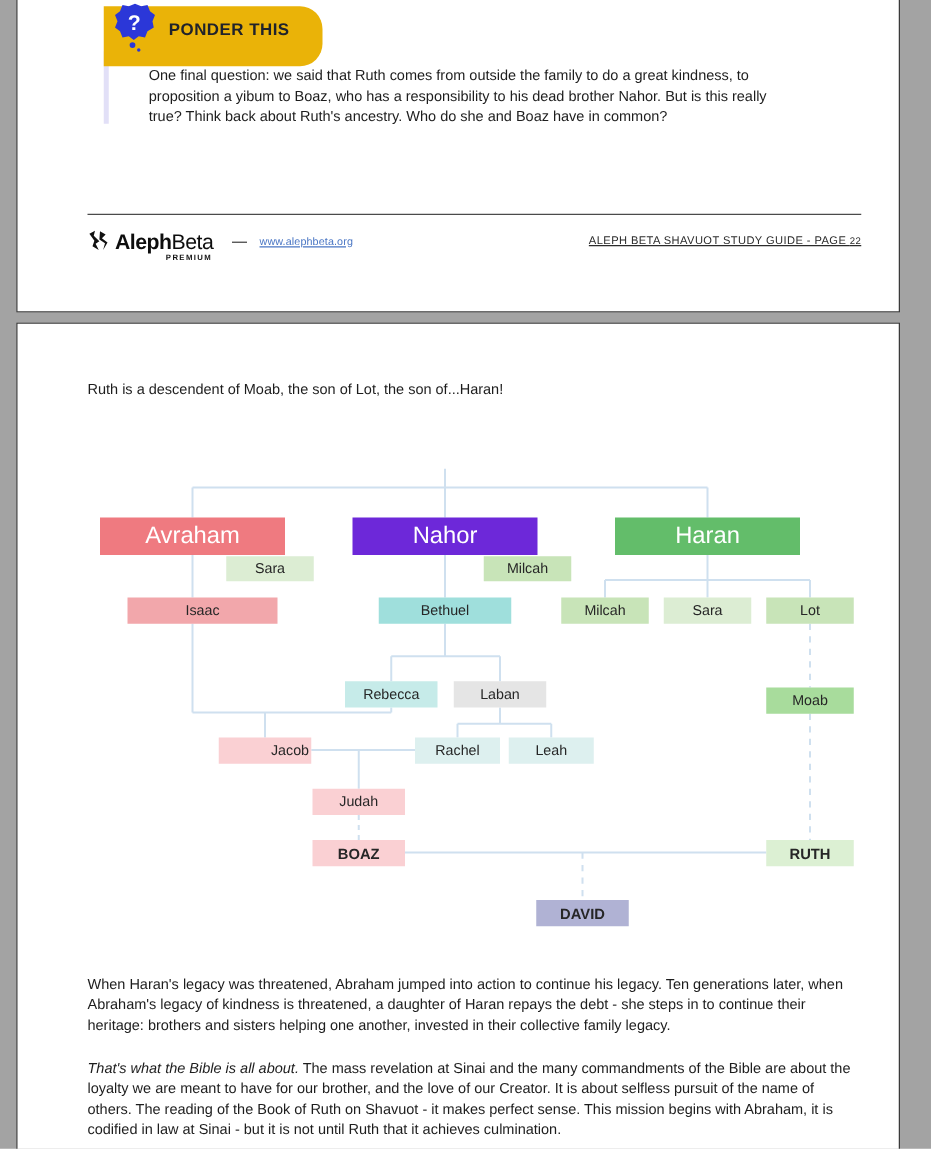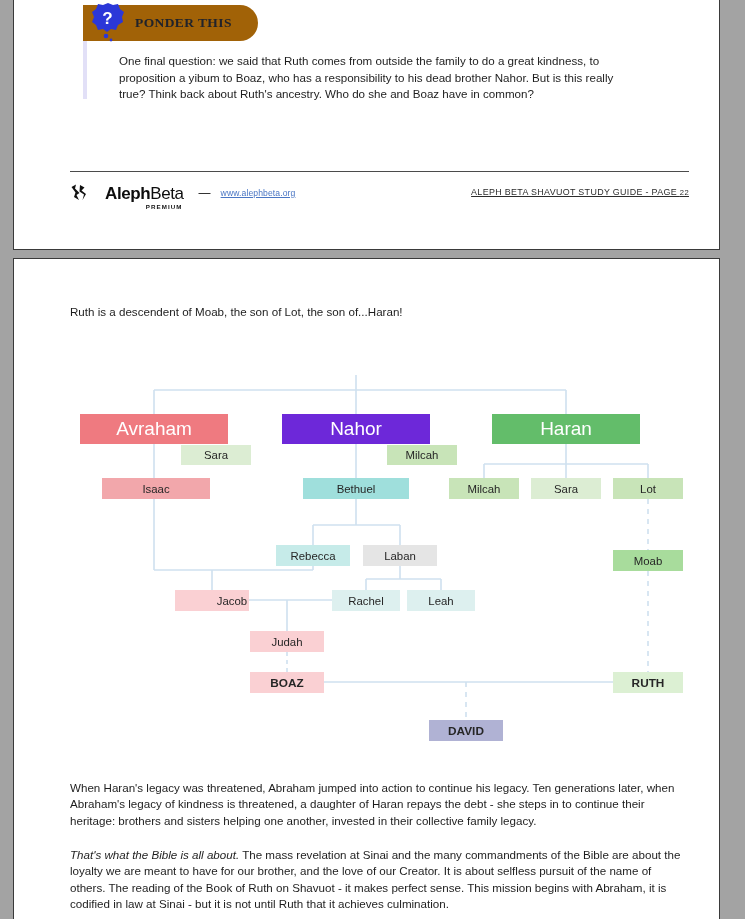--- a/index.html
+++ b/index.html
@@ -23,27 +23,26 @@
   #page-bottom{ top:258px; height:700px; }
 
   .page-inner{ position:relative; width:100%; height:100%; }
 
   
   .ponder-wrap{
     position:absolute; left:69px; top:112px;
     display:flex; align-items:center;
   }
   .ponder-pill{
-    background:#a16207;
+    background:#eab308;
     border-radius:0 18px 18px 0;
     height:36px;
-    padding:0 26px 0 52px;
+    padding:0 26px 12px 52px;
     display:flex; align-items:center;
     margin-left:0px;
-    font-family:Liberation Serif, serif;
   }
   .ponder-label{
     font-size:13.5px; font-weight:bold; color:#20232b;
     letter-spacing:.4px;
   }
   .ponder-badge{
     position:absolute; left:8px; top:-2px;
     width:34px;height:38px;
     display:flex;align-items:center;justify-content:center;
   }
@@ -64,21 +63,21 @@
     border-top:1px solid #4b4b4b;
   }
   .footer{
     position:absolute; left:56px; top:290px; width:619px;
     height:26px;
   }
   .footer-left{
     position:absolute; left:0; top:0;
     display:flex; align-items:center; gap:7px;
   }
-  .logo{ display:flex; align-items:flex-end; gap:16px; position:relative;text-align:center; }
+  .logo{ display:flex; align-items:flex-end; gap:3px; position:relative;text-align:center; }
   .logo-mark{ width:19px;height:19px; }
   .logo-text{
     font-size:17px; font-weight:bold; color:#0d0d0d;
     letter-spacing:-0.4px; line-height:17px;
     font-family:"Liberation Sans", sans-serif;
   }
   .logo-text .beta{ font-weight:normal; }
   .logo-premium{
     position:absolute; right:1px; bottom:-8px;
     font-size:6.2px; font-weight:bold; letter-spacing:1.1px; color:#111;
@@ -223,21 +222,21 @@
         <path d="M310,423 L599,423"></path>
 
         <path d="M452,423 L452,461" stroke-dasharray="5,5"></path>
       </g>
     </svg>
         <div class="node big" style="left: 66px; top: 155px; width: 148px; height: 30px; background: rgb(239, 122, 128);">Avraham</div>
         <div class="node big" style="left: 268px; top: 155px; width: 148px; height: 30px; background: #6d28d9;">Nahor</div>
         <div class="node big" style="left: 478px; top: 155px; width: 148px; height: 30px; background: rgb(99, 189, 106);">Haran</div>
         <div class="node" style="left: 167px; top: 186px; width: 70px; height: 20px; background: rgb(220, 237, 211);">Sara</div>
         <div class="node" style="left: 373px; top: 186px; width: 70px; height: 20px; background: rgb(200, 228, 184);">Milcah</div>
-        <div class="node" style="left: 88px; top: 219px; width: 108px; height: 21px; background: rgb(242, 167, 171);">Isaac</div>
+        <div class="node" style="left: 88px; top: 219px; width: 120px; height: 21px; background: rgb(242, 167, 171);">Isaac</div>
         <div class="node" style="left: 289px; top: 219px; width: 106px; height: 21px; background: rgb(159, 223, 220);">Bethuel</div>
         <div class="node" style="left: 435px; top: 219px; width: 70px; height: 21px; background: rgb(200, 228, 184);">Milcah</div>
         <div class="node" style="left: 517px; top: 219px; width: 70px; height: 21px; background: rgb(220, 237, 211);">Sara</div>
         <div class="node" style="left: 599px; top: 219px; width: 70px; height: 21px; background: rgb(200, 228, 184);">Lot</div>
         <div class="node" style="left: 262px; top: 286px; width: 74px; height: 21px; background: rgb(198, 235, 233);">Rebecca</div>
         <div class="node" style="left: 349px; top: 286px; width: 74px; height: 21px; background: #e5e5e5;">Laban</div>
         <div class="node" style="left: 599px; top: 291px; width: 70px; height: 21px; background: rgb(168, 220, 156);">Moab</div>
         <div class="node" style="left: 161px; top: 331px; width: 74px; height: 21px; background: rgb(250, 208, 211); padding-left: 40px;">Jacob</div>
         <div class="node" style="left: 318px; top: 331px; width: 68px; height: 21px; background: rgb(221, 240, 239);">Rachel</div>
         <div class="node" style="left: 393px; top: 331px; width: 68px; height: 21px; background: rgb(221, 240, 239); text-align: right;">Leah</div>

